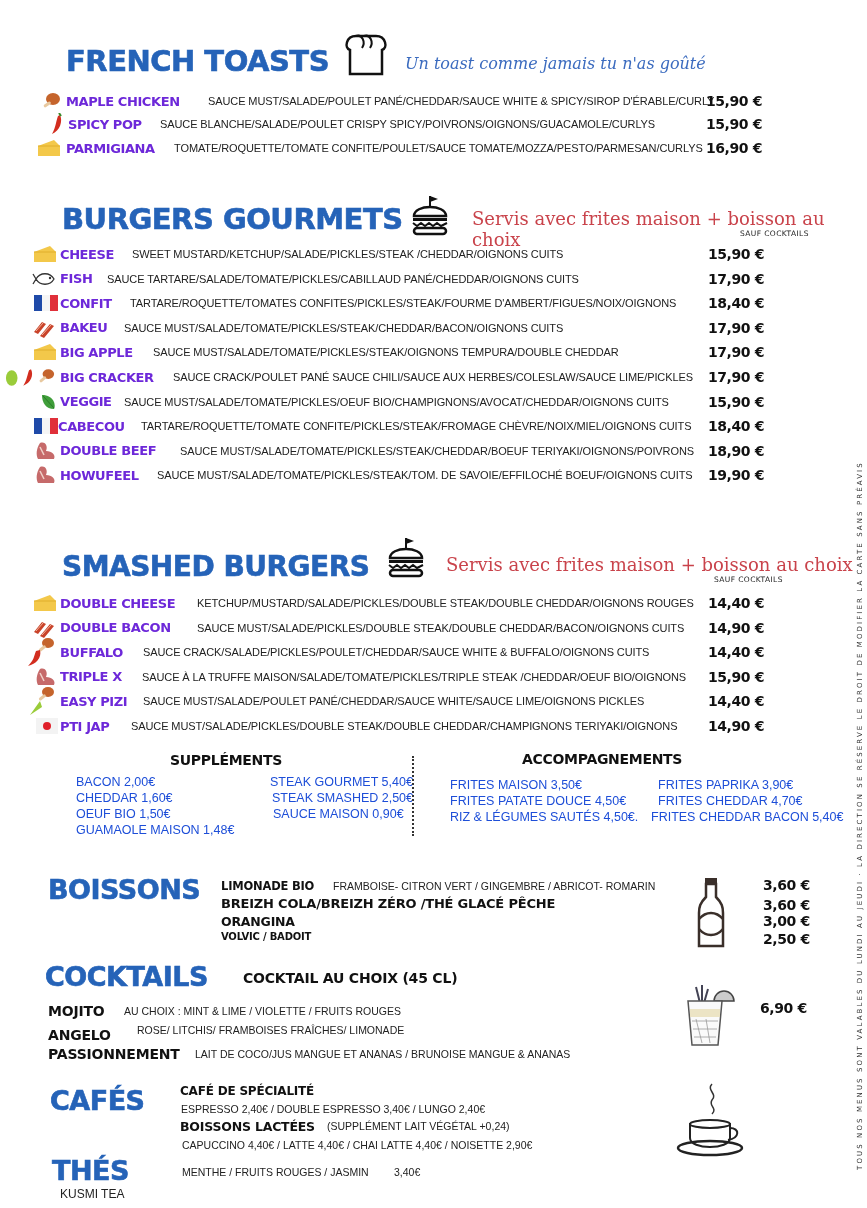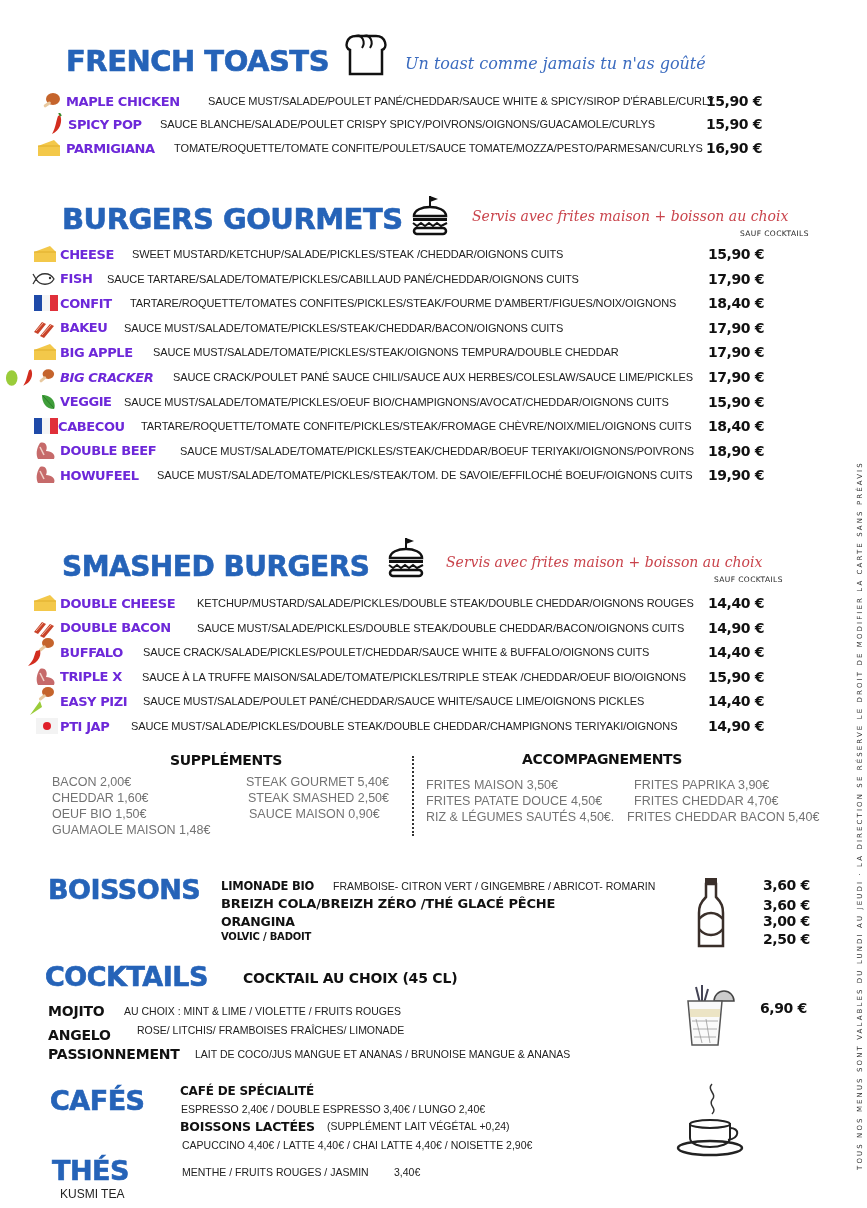--- a/index.html
+++ b/index.html
@@ -5,31 +5,31 @@
   * { margin: 0; padding: 0; box-sizing: border-box; }
   html, body { width: 867px; height: 1208px; background: #ffffff; overflow: hidden; }
   body { position: relative; font-family: "Liberation Sans", sans-serif; color: #1a1a1a; }
 
   .section-title {
     position: absolute; font-family: "DejaVu Sans", sans-serif; font-weight: 900;
     color: #2563b8; letter-spacing: -0.5px; text-transform: uppercase;
     -webkit-text-stroke: 0.6px #2563b8;
   }
   .tagline-blue { position: absolute; font-family: "DejaVu Serif", serif; font-style: italic; color: #3b6bbf; font-size: 16px; }
-  .tagline-red { position: absolute; font-family: "DejaVu Serif", serif; font-style: italic; color: #c9434b; font-size: 14px; }
+  .tagline-red { position: absolute; font-family: "DejaVu Serif", serif; color: #c9434b; font-size: 18px; }
   .sauf { position: absolute; font-size: 7.5px; letter-spacing: 0.4px; color: #222; font-family: "DejaVu Sans", sans-serif; }
 
   .row { position: absolute; left: 0; width: 820px; height: 22px; display: flex; align-items: center; }
   .row .ico { position: absolute; display: flex; align-items: center; justify-content: flex-end; height: 22px; }
   .row .name { position: absolute; font-family: "DejaVu Sans", sans-serif; font-weight: 900; font-size: 13px; letter-spacing: -0.4px; color: #6d28d9; white-space: nowrap; }
   .row .desc { position: absolute; font-family: "Liberation Sans", sans-serif; font-size: 11px; letter-spacing: -0.1px; color: #222; white-space: nowrap; text-transform: uppercase; transform-origin: left center; }
   .row .price { position: absolute; right: 10px; font-family: "DejaVu Sans", sans-serif; font-weight: 900; font-size: 14px; letter-spacing: -0.4px; color: #111; white-space: nowrap; }
 
   .sub-title { position: absolute; font-family: "DejaVu Sans", sans-serif; font-weight: 900; font-size: 14px; color: #111; letter-spacing: -0.3px; }
-  .sub-line { position: absolute; font-family: "Liberation Sans", sans-serif; font-size: 12.5px; color: #737373; white-space: nowrap; }
+  .sub-line { position: absolute; font-family: "Liberation Sans", sans-serif; font-size: 12.5px; color: #1d4ed8; white-space: nowrap; margin-left: 24px; }
 
   .dotted { position: absolute; left: 412px; top: 756px; height: 80px; border-left: 2px dotted #333; }
 
   .bev-name { position: absolute; font-family: "DejaVu Sans", sans-serif; font-weight: 900; font-size: 12.5px; color: #111; letter-spacing: -0.2px; white-space: nowrap; }
   .bev-desc { position: absolute; font-family: "Liberation Sans", sans-serif; font-size: 10.5px; color: #222; white-space: nowrap; }
   .bev-price { position: absolute; font-family: "DejaVu Sans", sans-serif; font-weight: 900; font-size: 14px; color: #111; letter-spacing: -0.4px; }
 
   .vertical-note {
     position: absolute; left: 856px; top: 1170px; transform: rotate(-90deg); transform-origin: left top;
     font-family: "DejaVu Sans", sans-serif; font-size: 7px; letter-spacing: 2.1px; color: #333; white-space: nowrap;
@@ -159,21 +159,21 @@
       </div>
       <div class="row" style="top: 366px;">
         <span class="ico" style="left:4px; width:54px;">
           <svg width="56" height="20" viewBox="0 0 56 20">
             <ellipse cx="8" cy="11" rx="6" ry="8" fill="#9acc3a"></ellipse>
             <path d="M28 2 C31 8 28 16 20 19 C24 13 24 8 26 3 Z" fill="#d22d1f"></path>
             <ellipse cx="46" cy="7" rx="6" ry="5" fill="#c5642c"></ellipse>
             <rect x="36" y="11" width="8" height="3" rx="1.5" fill="#e8c9a0" transform="rotate(-40 40 12)"></rect>
           </svg>
         </span>
-        <span class="name" style="left:60px;font-style:italic;">BIG CRACKER</span>
+        <span class="name" style="left:60px;">BIG CRACKER</span>
         <span class="desc" style="left:173px;">SAUCE CRACK/POULET PANÉ SAUCE CHILI/SAUCE AUX HERBES/COLESLAW/SAUCE LIME/PICKLES</span>
         <span class="price" style="right:56px;">17,90 €</span>
       </div>
       <div class="row" style="top: 390.6px;">
         <span class="ico" style="left:28px; width:30px;">
           <svg width="18" height="18" viewBox="0 0 18 18">
             <path d="M2 2 C14 2 16 12 14 16 C6 16 2 10 2 2 Z" fill="#3f9e3a"></path>
             <path d="M3 3 L14 15" stroke="#2a7a28" stroke-width="1"></path>
           </svg>
         </span>

